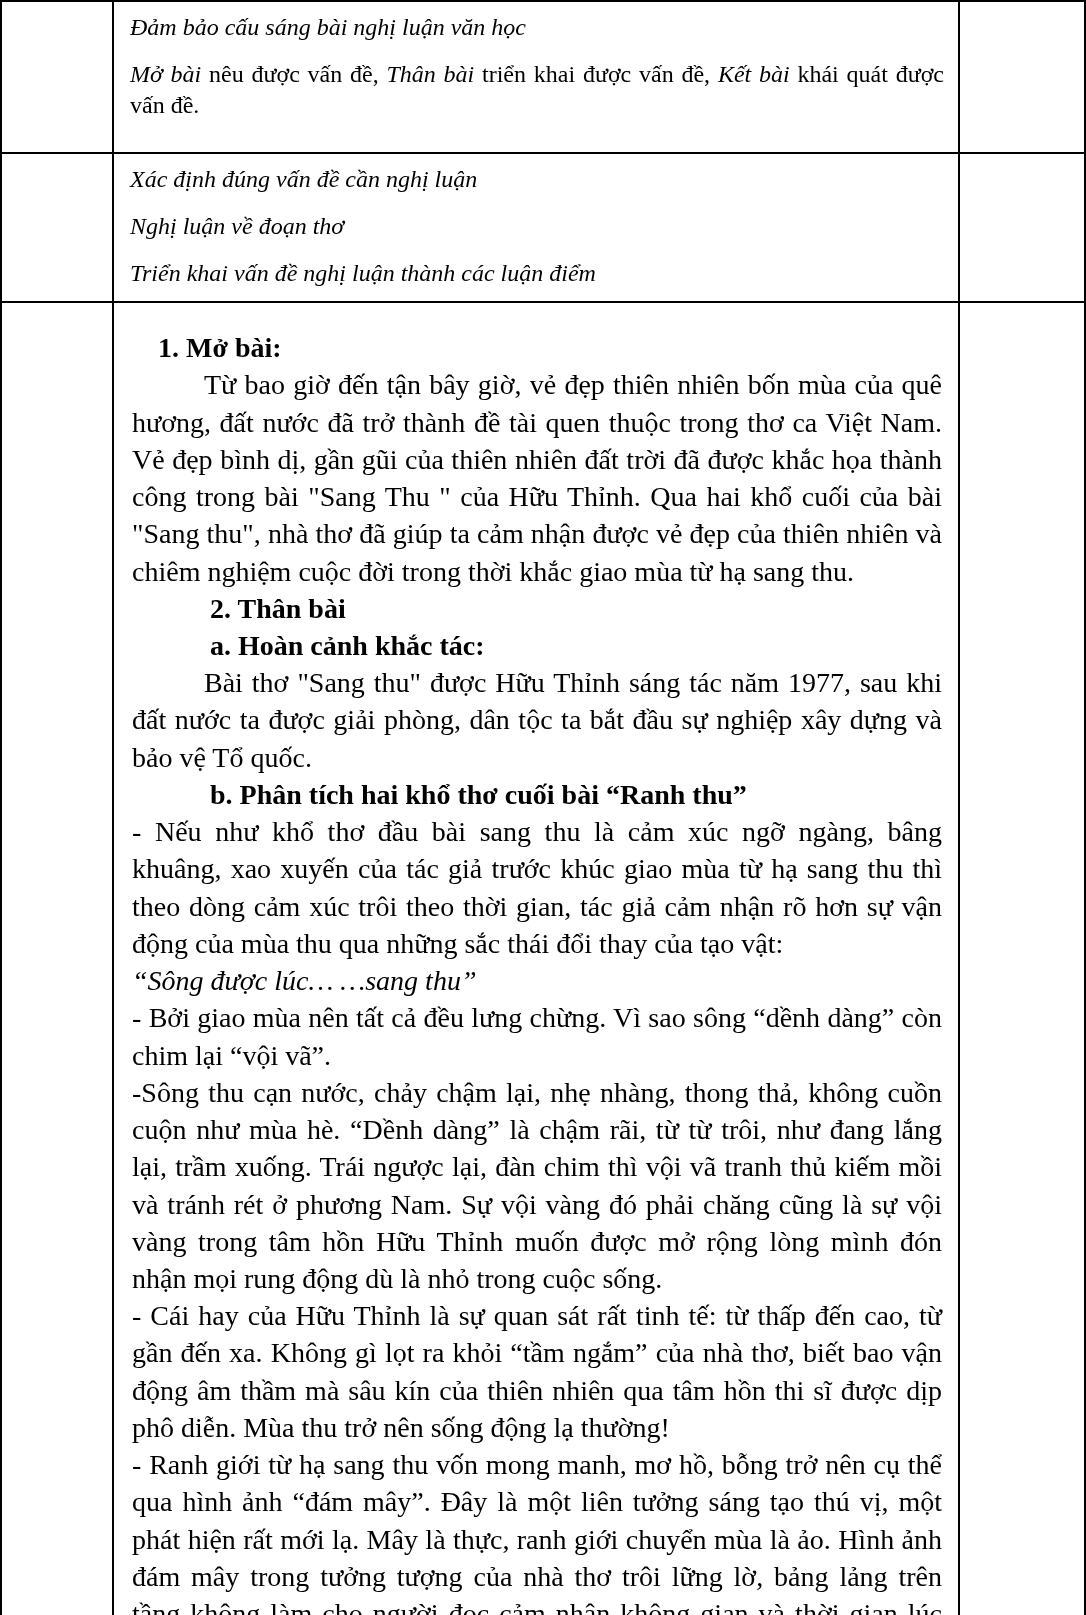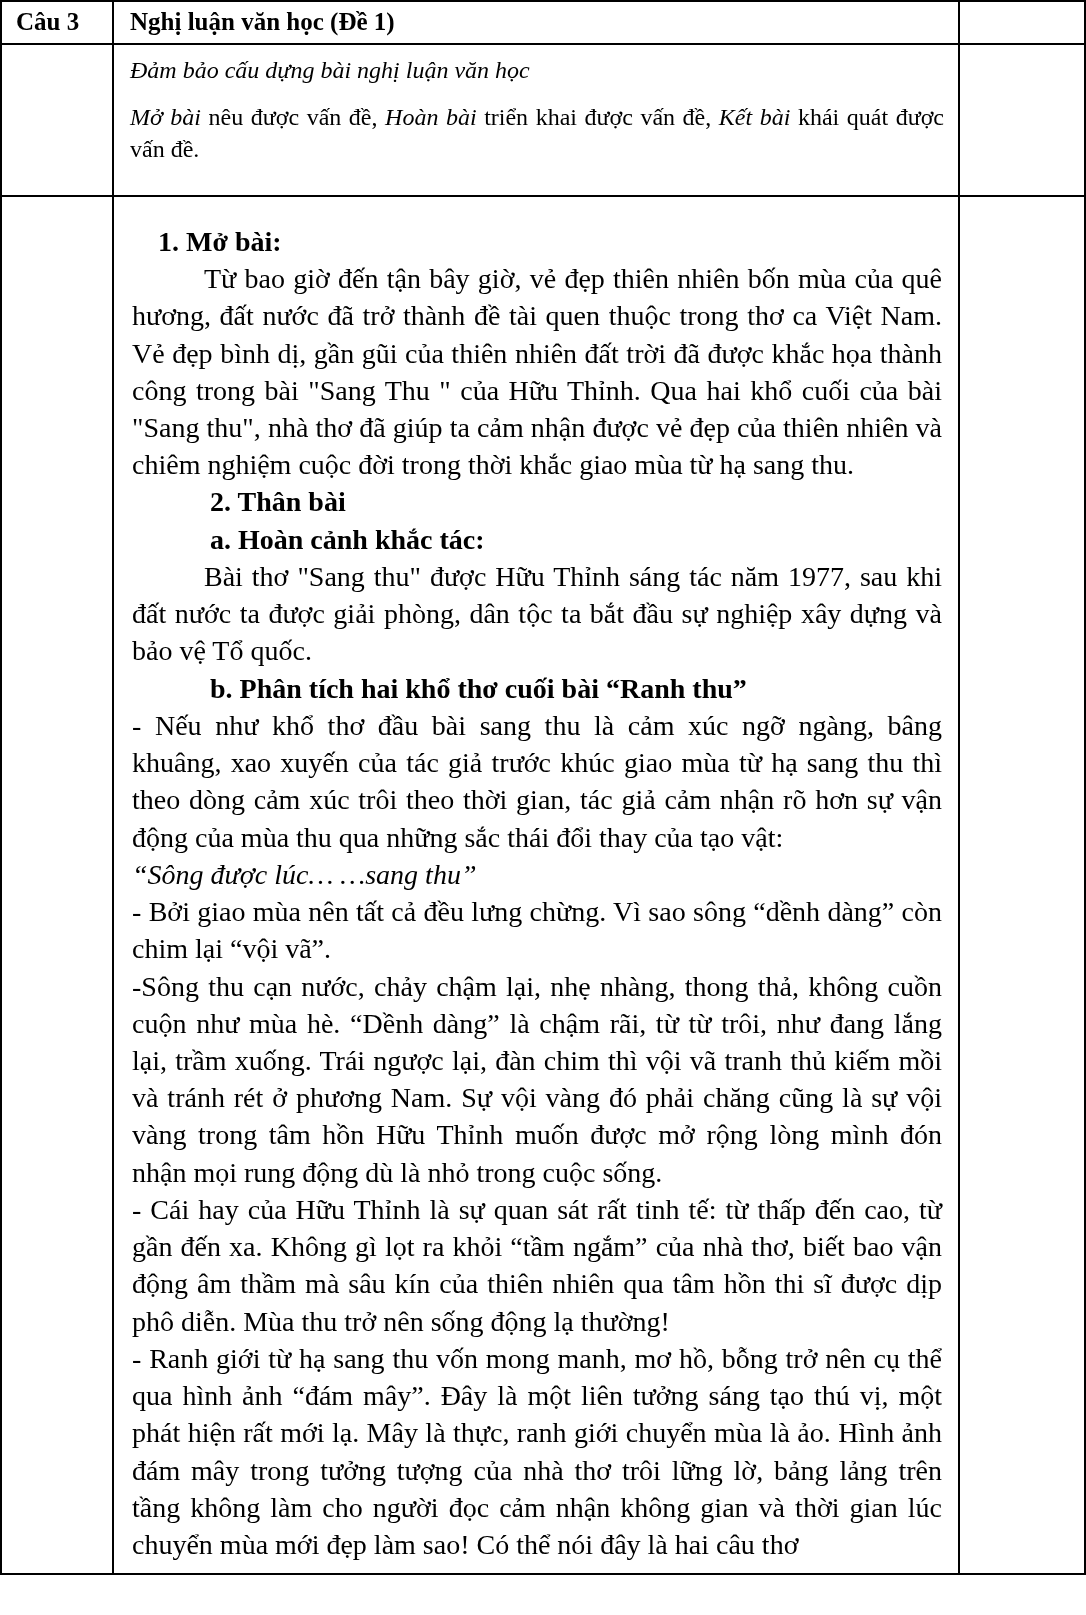--- a/index.html
+++ b/index.html
@@ -103,43 +103,45 @@
 <body>
 
 <table class="answer-table">
   <colgroup>
     <col class="col-label">
     <col class="col-body">
     <col class="col-score">
   </colgroup>
   <tbody>
 
+
     <tr>
+      <td></td>
       <td>
-        <div class="cell-label-inner">Câu 3</div>
-      </td>
-      <td>
-        <div class="cell-title-inner">Nghị luận văn học (Đề 1)</div>
+        <div class="criteria-cell">
+          <p class="crit-line">Đảm bảo cấu sáng bài nghị luận văn học</p>
+          <p class="crit-structure">
+            <span>Mở bài</span><span class="roman"> nêu được vấn đề, </span><span>Thân bài</span><span class="roman"> triển khai được vấn đề, </span><span>Kết bài</span><span class="roman"> khái quát được vấn đề.</span>
+          </p>
+        </div>
       </td>
       <td class="score-cell"></td>
     </tr>
 
     <tr>
       <td></td>
       <td>
         <div class="criteria-cell">
-          <p class="crit-line">Đảm bảo cấu dựng bài nghị luận văn học</p>
-          <p class="crit-structure">
-            <span>Mở bài</span><span class="roman"> nêu được vấn đề, </span><span>Hoàn bài</span><span class="roman"> triển khai được vấn đề, </span><span>Kết bài</span><span class="roman"> khái quát được vấn đề.</span>
-          </p>
+          <p class="crit-line">Xác định đúng vấn đề cần nghị luận</p>
+          <p class="crit-line">Nghị luận về đoạn thơ</p>
+          <p class="crit-line">Triển khai vấn đề nghị luận thành các luận điểm</p>
         </div>
       </td>
       <td class="score-cell"></td>
     </tr>
-
 
     <tr>
       <td></td>
       <td>
         <div class="content-cell">
           <p class="heading heading-indent-sm">1. Mở bài:</p>
           <p class="para-indent">Từ bao giờ đến tận bây giờ, vẻ đẹp thiên nhiên bốn mùa của quê hương, đất nước đã trở thành đề tài quen thuộc trong thơ ca Việt Nam. Vẻ đẹp bình dị, gần gũi của thiên nhiên đất trời đã được khắc họa thành công trong bài "Sang Thu " của Hữu Thỉnh. Qua hai khổ cuối của bài "Sang thu", nhà thơ đã giúp ta cảm nhận được vẻ đẹp của thiên nhiên và chiêm nghiệm cuộc đời trong thời khắc giao mùa từ hạ sang thu.</p>
           <p class="heading heading-indent-md">2. Thân bài</p>
           <p class="heading heading-indent-md">a. Hoàn cảnh khắc tác:</p>
           <p class="para-indent">Bài thơ "Sang thu" được Hữu Thỉnh sáng tác năm 1977, sau khi đất nước ta được giải phòng, dân tộc ta  bắt đầu sự nghiệp xây dựng và bảo vệ Tổ quốc.</p>

